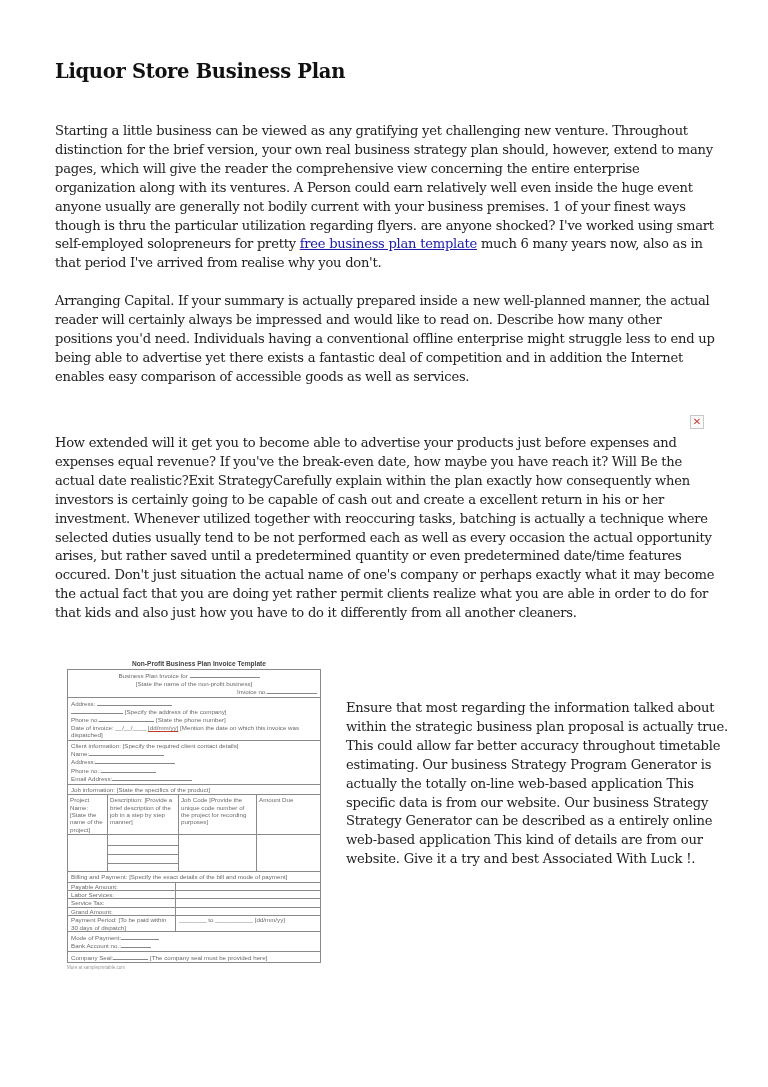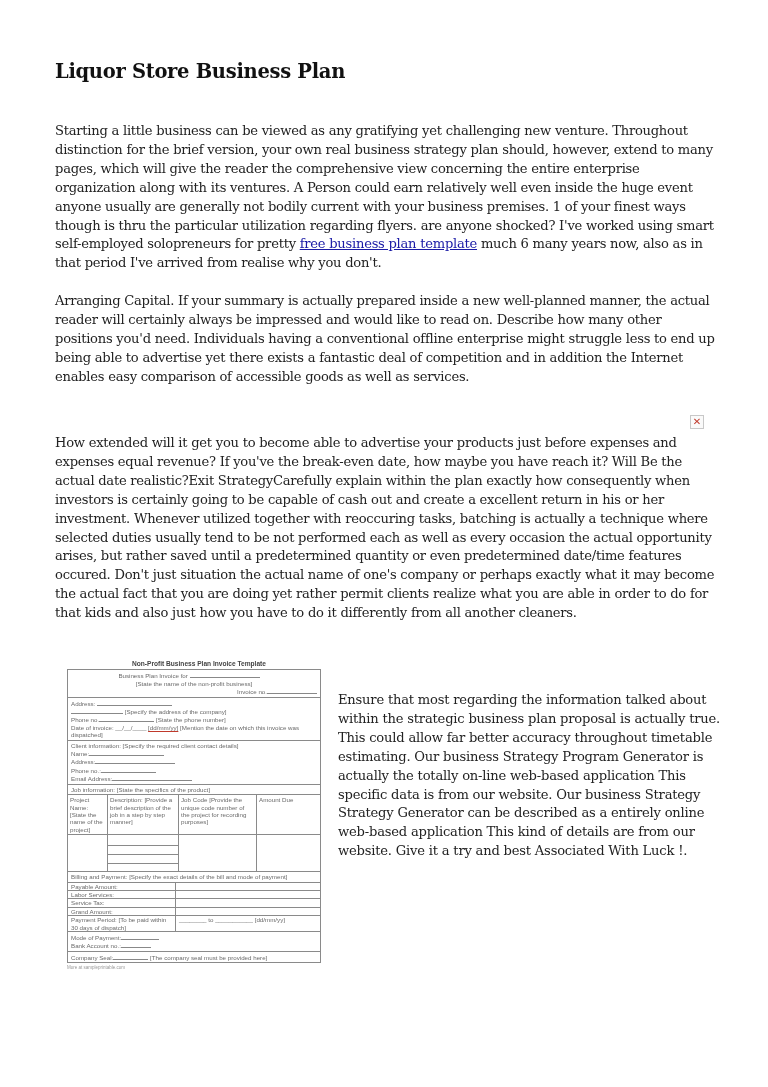--- a/index.html
+++ b/index.html
@@ -21,21 +21,21 @@
     #p2 { top: 292px; }
     #p3 { top: 434px; }
     .para a { color: #1a1aa6; text-decoration: underline; }
     .broken-img {
       position: absolute; left: 690px; top: 415px; width: 12px; height: 12px;
       border: 1px solid #c8c8c8; background: #fafafa;
       font-family: "DejaVu Sans", sans-serif; font-size: 10px; line-height: 12px;
       text-align: center; color: #c0392b; font-weight: bold;
     }
     #p4 {
-      position: absolute; left: 334px; top: 687px; width: 395px; margin: 4px;
+      position: absolute; left: 334px; top: 687px; width: 395px; margin: 12px;
       font-size: 13.1px; line-height: 18.9px; color: #222222; letter-spacing: -0.2px;
     }
     
     .invoice {
       position: absolute; left: 67px; top: 660px; width: 254px;
       font-family: "Liberation Sans", sans-serif; color: #6a6a6a;
       font-size: 6.2px; line-height: 7.4px;
     }
     .invoice .inv-title {
       text-align: center; font-weight: bold; font-size: 6.6px; color: #444;

